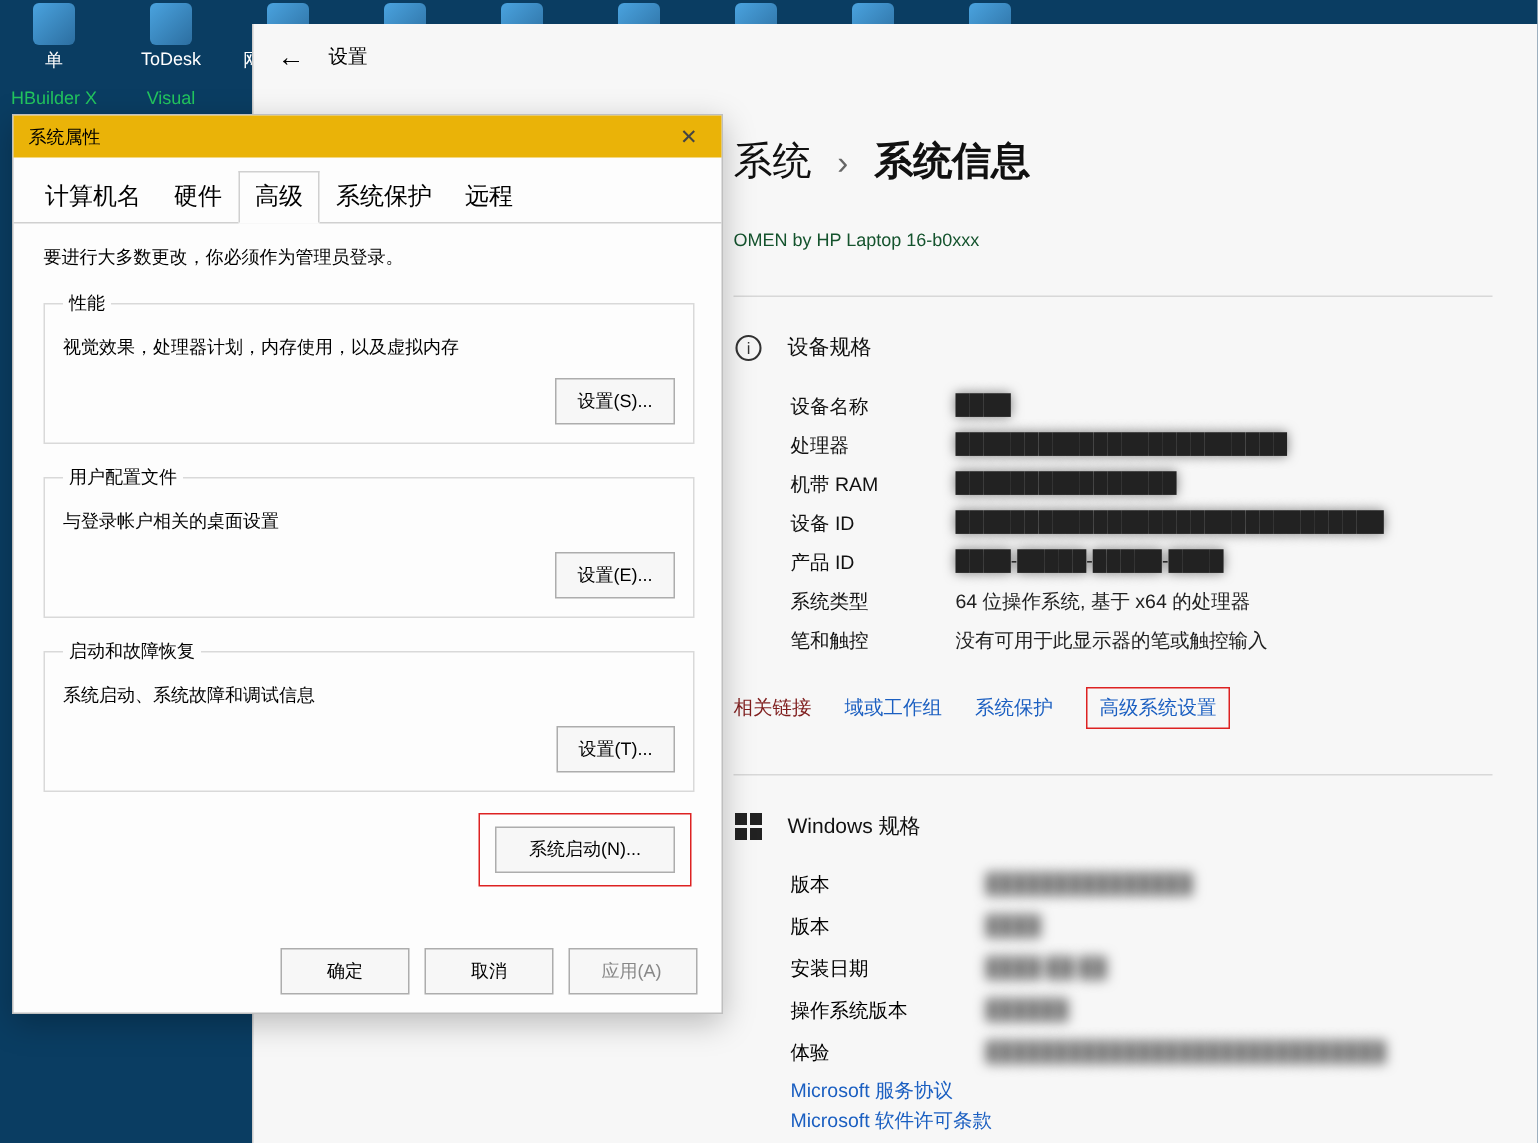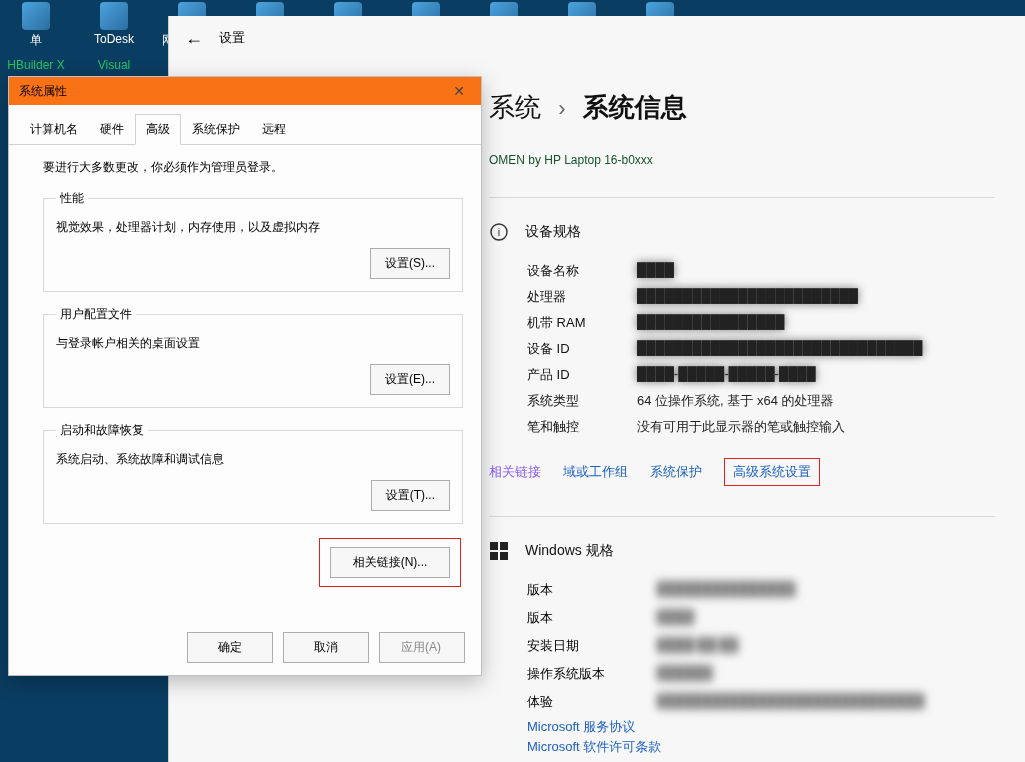--- a/index.html
+++ b/index.html
@@ -34,41 +34,41 @@
   .card-section { border-top: 1px solid #d8d8d8; margin-top: 30px; padding-top: 18px; }
   .card-row { display: flex; align-items: center; gap: 16px; padding: 6px 0; }
   .card-icon { width: 20px; height: 20px; display:flex; align-items:center; justify-content:center; }
   .card-title { font-size: 14px; color: #111; }
   .spec-grid { margin-left: 38px; margin-top: 14px; display: grid; grid-template-columns: 110px 1fr; row-gap: 8px; font-size: 13px; }
   .spec-grid .lbl { color: #111; }
   .spec-grid .val { color: #222; }
   .blur { color: transparent; text-shadow: 0 0 8px rgba(0,0,0,0.5); }
 
   .related-links { margin-left: 0; margin-top: 22px; font-size: 13px; display: flex; align-items: center; gap: 22px; }
-  .related-links .lbl { color: #8b5cf6; }
+  .related-links .lbl { color: #7f1d1d; }
   .related-links a { color: #1b5fc1; text-decoration: none; cursor: pointer; }
   .highlight-link { border: 1px solid #d22; padding: 4px 8px; }
 
   .windows-spec-grid { margin-left: 38px; margin-top: 14px; display: grid; grid-template-columns: 130px 1fr; row-gap: 10px; font-size: 13px; }
   .ms-links { margin-left: 38px; margin-top: 6px; font-size: 13px; }
   .ms-links a { color: #1b5fc1; display: block; text-decoration: none; cursor: pointer; line-height: 1.5; }
 
   
   .dialog {
     position: absolute; top: 76px; left: 8px; width: 474px; height: 600px;
     background: #fdfdfd; border: 1px solid #bfbfbf; box-shadow: 0 6px 20px rgba(0,0,0,0.25);
   }
-  .dialog-title-bar { height: 28px; display: flex; align-items: center; padding: 0 10px; background: #f97316; font-size: 12px; justify-content: space-between; }
+  .dialog-title-bar { height: 28px; display: flex; align-items: center; padding: 0 10px; background: #eab308; font-size: 12px; justify-content: space-between; }
   .dialog-close { cursor: pointer; font-size: 14px; color: #444; padding: 0 6px; }
 
-  .tabstrip { display: flex; padding: 8px 12px 0 10px; border-bottom: 1px solid #d0d0d0; font-size: 12px; }
+  .tabstrip { display: flex; padding: 8px 12px 0 10px; border-bottom: 1px solid #d0d0d0; font-size: 16px; }
   .tabstrip .tab { padding: 6px 10px; border: 1px solid transparent; border-bottom: none; cursor: pointer; position: relative; top: 1px; }
   .tabstrip .tab.active { border-color: #d0d0d0; background: #fdfdfd; border-bottom: 1px solid #fdfdfd; }
 
-  .dialog-content { padding: 14px 18px 8px 34px; font-size: 12px; color: #000; }
+  .dialog-content { padding: 14px 18px 8px 20px; font-size: 12px; color: #000; }
   .admin-note { margin-bottom: 14px; }
 
   fieldset.group { border: 1px solid #d9d9d9; padding: 6px 12px 12px 12px; margin-bottom: 14px; }
   fieldset.group legend { font-size: 12px; padding: 0 4px; }
   .group-desc { margin: 6px 0 0 0; }
   .group-btn-row { text-align: right; margin-top: 12px; }
   .btn { background: #f7f7f7; border: 1px solid #adadad; font-size: 12px; padding: 6px 14px; min-width: 74px; cursor: pointer; font-family: inherit; }
   .env-btn-row { text-align: right; margin-top: 2px; padding-right: 2px; }
   .env-btn-wrap { display:inline-block; border: 1px solid #d22; padding: 8px 10px; }
 
@@ -217,21 +217,21 @@
     <fieldset class="group">
       <legend>启动和故障恢复</legend>
       <div class="group-desc">系统启动、系统故障和调试信息</div>
       <div class="group-btn-row">
         <button class="btn">设置(T)...</button>
       </div>
     </fieldset>
 
     <div class="env-btn-row">
       <span class="env-btn-wrap">
-        <button class="btn" style="min-width:120px;">相关链接(N)...</button>
+        <button class="btn" style="min-width:120px;">系统启动(N)...</button>
       </span>
     </div>
   </div>
 
   <div class="dialog-footer">
     <button class="btn">确定</button>
     <button class="btn">取消</button>
     <button class="btn disabled">应用(A)</button>
   </div>
 </div>

